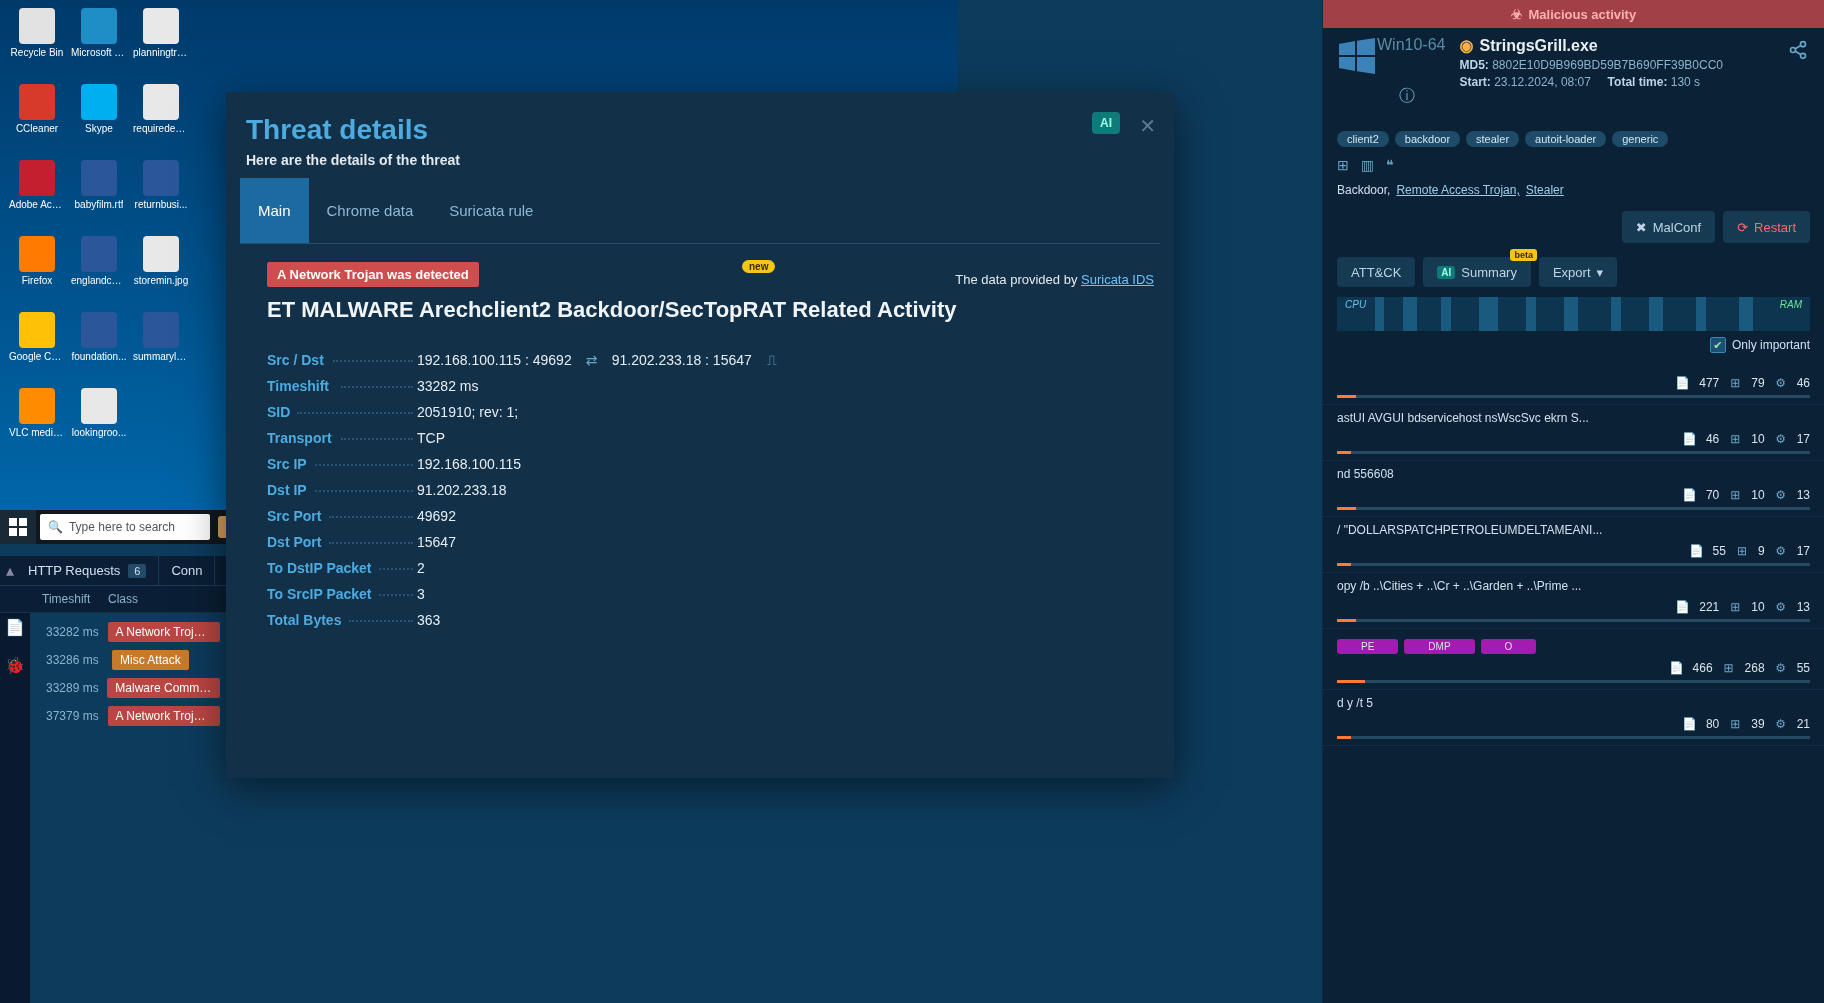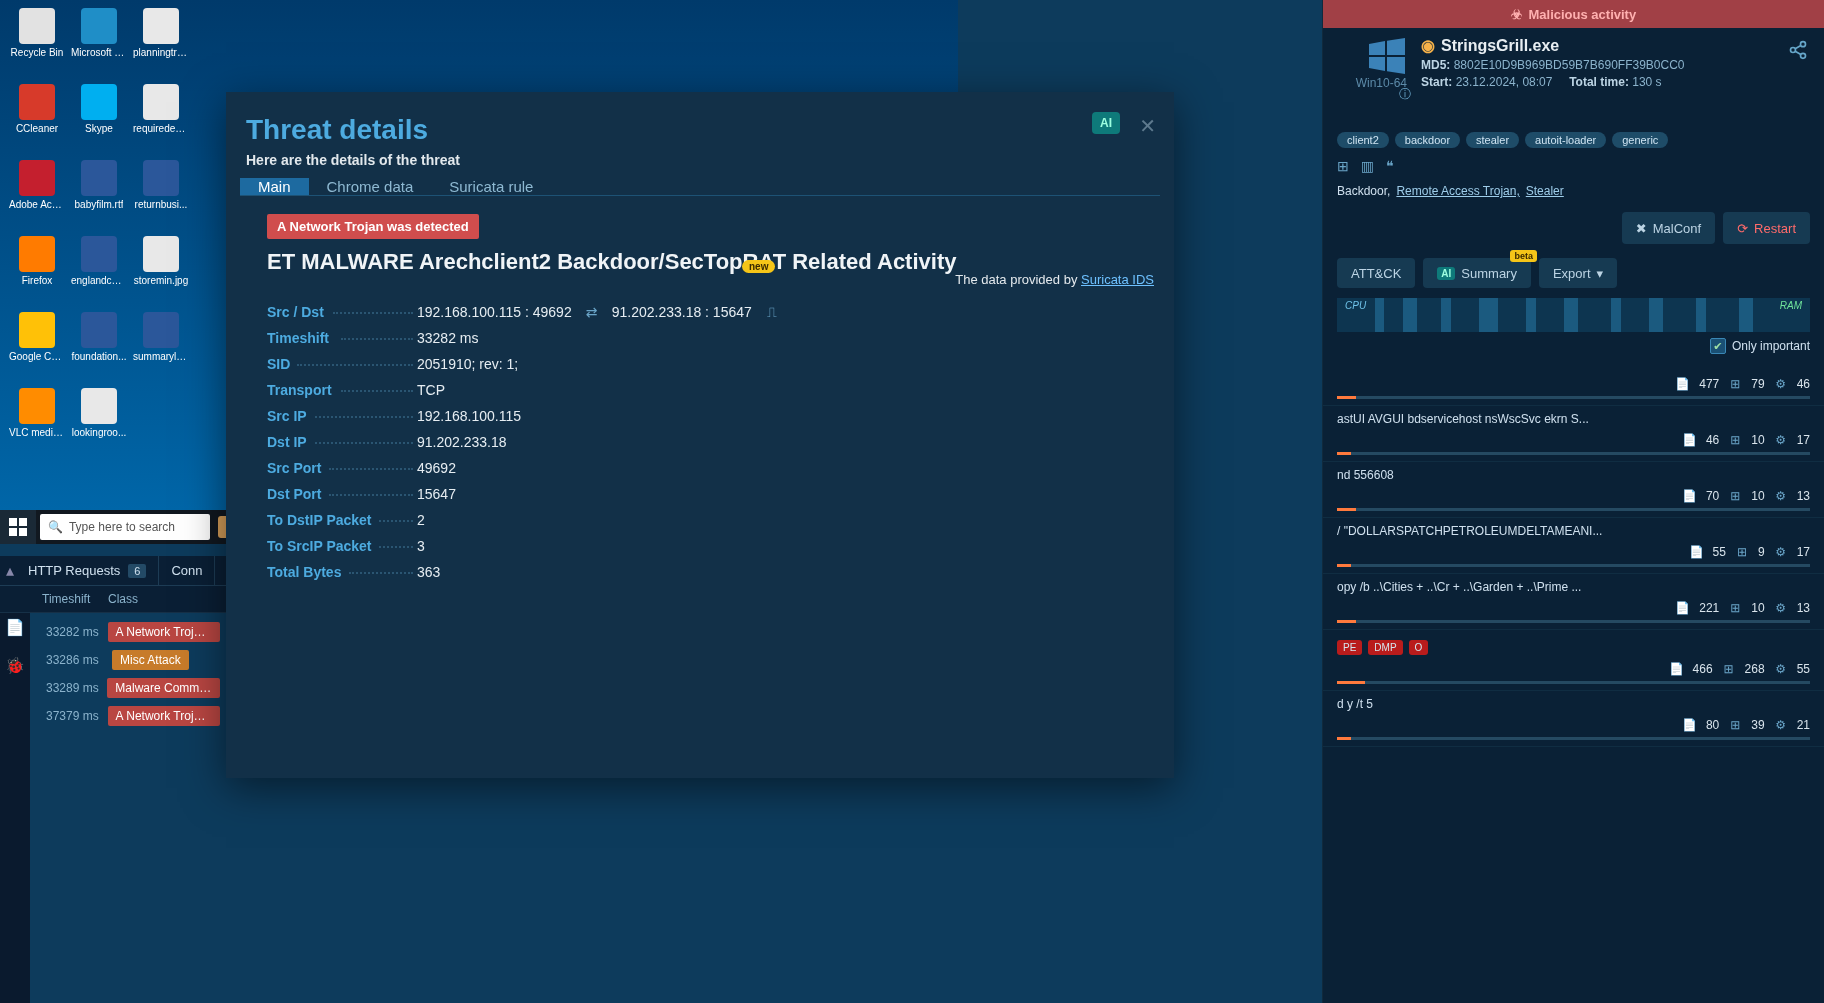--- a/index.html
+++ b/index.html
@@ -34,42 +34,42 @@
 
 
 .modal { position: absolute; left: 226px; top: 92px; width: 948px; height: 686px; background: #123048; box-shadow: 0 10px 40px rgba(0,0,0,.5); }
 .modal-head { padding: 22px 20px 10px 20px; }
 .modal-title { font-size: 28px; font-weight: 700; color: #4dabe0; }
 .modal-sub { font-size: 14px; color: #e2e8ec; margin-top: 6px; font-weight:600;}
 .modal-close { position:absolute; right:18px; top:22px; color:#5e7a8e; font-size:20px; cursor:pointer; }
 .ai-badge { position:absolute; right:54px; top:20px; background:#0e7a7a; color:#9dffe0; padding:4px 8px; border-radius:4px; font-size:12px; font-weight:700;}
 .new-badge { position:absolute; left:516px; top:168px; background:#f5c518; color:#3a2a00; padding:1px 7px; border-radius:8px; font-size:10px; font-weight:700;}
 .tabs { display:flex; border-bottom:1px solid #1d5275; margin: 0 14px 0 14px; }
-.tab { padding: 0 18px; font-size:15px; color:#8eb9d2; cursor:pointer; }
+.tab { padding: 24px 18px; font-size:15px; color:#8eb9d2; cursor:pointer; }
 .tab.active { background:#1d6aa0; color:#fff; }
 .provider { position:absolute; right:20px; top:180px; font-size:13px; color:#e4e9ed; }
 .provider a { color:#6ec1ff; text-decoration:underline; }
 
 .modal-body { padding: 18px 24px; margin-left: 17px; }
 .alert-badge { display:inline-block; background:#d04d4d; color:#fff; padding:5px 10px; font-size:13px; border-radius:2px; font-weight:600;}
 .threat-title { font-size:22px; font-weight:700; color:#f0f4f7; margin-top:10px; }
 
 .detail-rows { margin-top: 24px; }
 .drow { display:flex; align-items:center; font-size:14px; padding: 5px 0; }
 .drow .lab { width: 150px; color:#4dabe0; font-weight:700; position:relative; }
 .drow .lab::after { content:""; position:absolute; left:var(--lw,60px); right:4px; bottom:6px; border-bottom:2px dotted #2a5572; }
 .drow .val { color:#e6edf2; }
 .srcdst-val { display:flex; align-items:center; gap:12px; color:#e6edf2;}
 .srcdst-ic { width:16px; height:16px; display:flex; align-items:center; justify-content:center; color:#6aa5c8;}
 
 
 .right-panel { position:absolute; right:0; top:0; width:502px; bottom:0; background:#0a2136; border-left:1px solid #102a3d; }
 .mal-banner { height:28px; background:#a14046; color:#ffb0b0; display:flex; align-items:center; justify-content:center; font-size:13px; font-weight:600; gap:6px;}
 .rp-head { padding: 8px 14px 4px 14px; display:flex; gap:14px; position:relative; }
-.os-block { display:flex; flex-direction:column; align-items:flex-end; color:#5c8aa8; font-size:12px; min-width:70px;}
+.os-block { display:flex; flex-direction:row; align-items:flex-start; color:#5c8aa8; font-size:16px; min-width:70px;}
 .os-ico { width:40px; height:40px; display:flex; align-items:center; justify-content:center; }
 .file-block { flex:1; }
 .file-name { color:#e8eef2; font-size:16px; font-weight:700; display:flex; align-items:center; gap:6px;}
 .file-name .medal { color:#f6b24a; }
 .meta-line { font-size:12px; color:#8bb3cc; margin-top:3px;}
 .meta-line b { color:#bcd4e4; font-weight:600;}
 .share-ic { position:absolute; right:16px; top:12px; color:#66a6c9; }
 
 .tag-row { padding: 4px 10px 4px 14px; display:flex; gap:6px; flex-wrap:wrap;}
 .tag { background:#1e4c68; color:#cfe4f2; padding:2px 10px; border-radius:10px; font-size:11px;margin-top:34px;}
@@ -96,21 +96,21 @@
 .proc-list { margin-top:4px; }
 .proc-item { border-bottom:1px solid #102d42; padding: 6px 14px 6px 14px; }
 .proc-top { display:flex; justify-content:space-between; align-items:center; font-size:12px; color:#cfe0ee;}
 .proc-title { flex:1; overflow:hidden; text-overflow:ellipsis; white-space:nowrap; }
 .proc-stats { display:flex; gap:8px; align-items:center; font-size:12px; color:#d9e4ec; margin-top:6px; justify-content:flex-end;}
 .proc-stats .sic { width:16px; height:16px; display:flex; align-items:center; justify-content:center; color:#6aa5c8;}
 .proc-bar { height:3px; background:#254a62; margin-top:4px; position:relative;}
 .proc-bar .fill { position:absolute; left:0; top:0; bottom:0; background:#ff7a3d; }
 
 .chips { display:flex; gap:6px; margin-top:4px;}
-.chip { background:#b91c1c; color:#d5e5ee; font-size:10px; padding:2px 6px; border-radius:3px;}
+.chip { background:#a21caf; color:#d5e5ee; font-size:10px; padding:2px 24px; border-radius:3px;}
 
 svg { display:block; }
 </style>
 </head>
 <body>
 
 <div class="desktop">
   <div class="desktop-icons">
       <div class="desktop-icon">
         <div class="ico" style="background: rgb(226, 226, 226);"></div>

